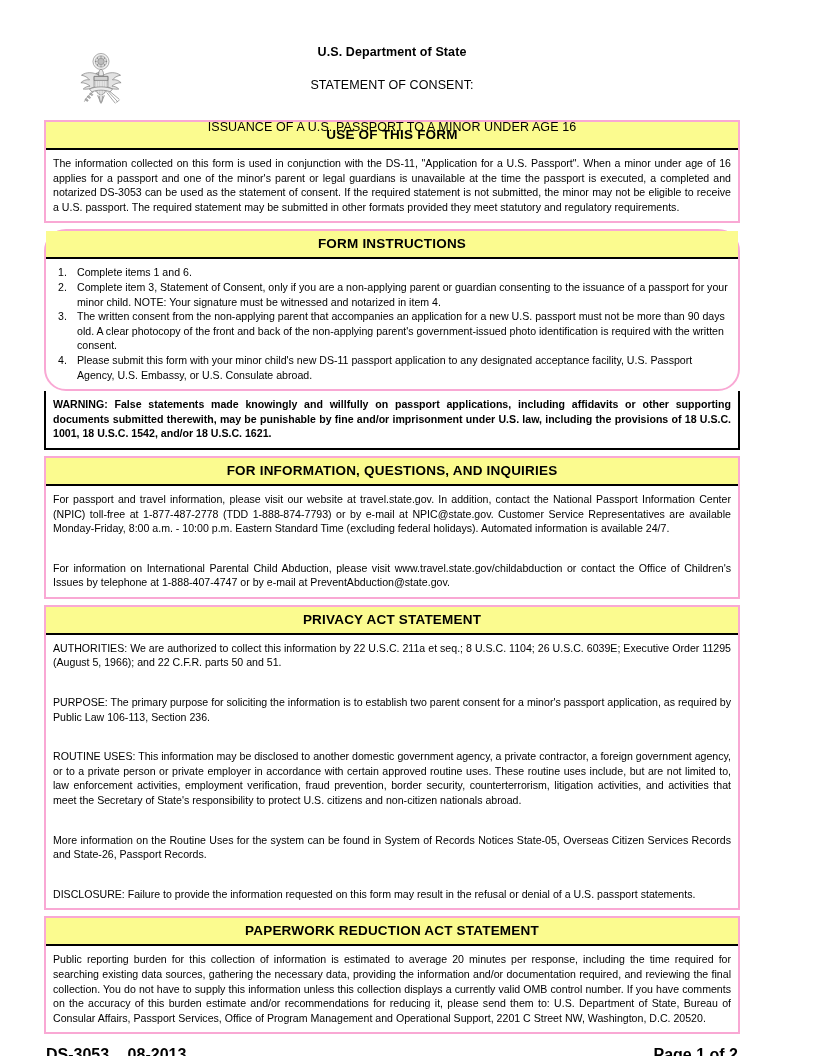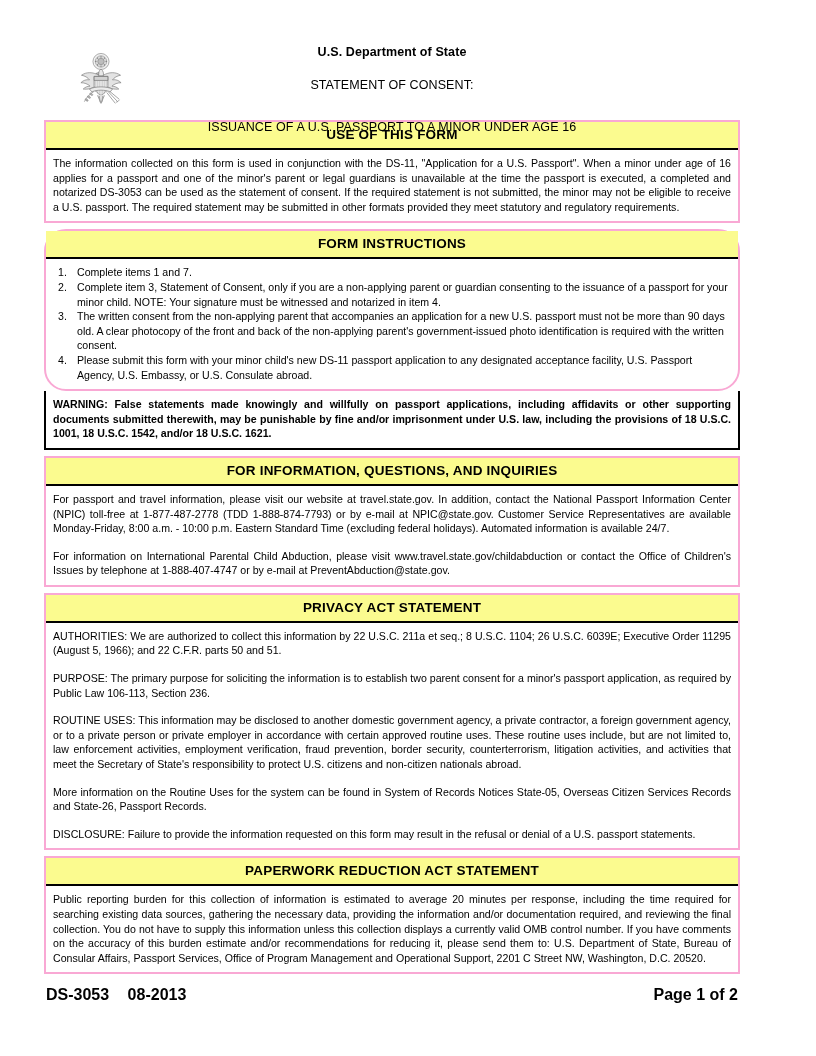--- a/index.html
+++ b/index.html
@@ -82,21 +82,21 @@
   .section-body {
     padding: 6px 7px 7px 7px;
     font-size: 10.6px;
     line-height: 14.6px;
     text-align: justify;
   }
   .section-body p {
     margin: 0 0 0 0;
   }
   .section-body p + p {
-    margin-top: 13px;
+    margin-top: 25px;
   }
 
   
   ol.instructions {
     margin: 0;
     padding: 0;
     list-style: none;
     font-size: 10.6px;
     line-height: 14.6px;
   }
@@ -222,21 +222,21 @@
       <p>The information collected on this form is used in conjunction with the DS-11, "Application for a U.S. Passport".  When a minor under age of 16 applies for a passport and one of the minor's parent or legal guardians is unavailable at the time the passport is executed, a completed and notarized DS-3053 can be used as the statement of consent.  If the required statement is not submitted, the minor may not be eligible to receive a U.S. passport.   The required statement may be submitted in other formats provided they meet statutory and regulatory requirements.</p>
     </div>
   </div>
 
   <div class="section tight">
     <div class="section-header">FORM INSTRUCTIONS</div>
     <div class="section-body">
       <ol class="instructions">
         <li>
           <span class="num">1.</span>
-          <span class="ltext">Complete items 1 and 7.</span>
+          <span class="ltext">Complete items 1 and 6.</span>
         </li>
         <li>
           <span class="num">2.</span>
           <span class="ltext">Complete item 3, Statement of Consent, only if you are a non-applying parent or guardian consenting to the issuance of a passport for your minor child.  NOTE: Your signature must be witnessed and notarized in item 4.</span>
         </li>
         <li>
           <span class="num">3.</span>
           <span class="ltext">The written consent from the non-applying parent that accompanies an application for a new U.S. passport must not be more than 90 days old.  A clear photocopy of the front and back of the non-applying parent's government-issued photo identification is required with the written consent.</span>
         </li>
         <li>

